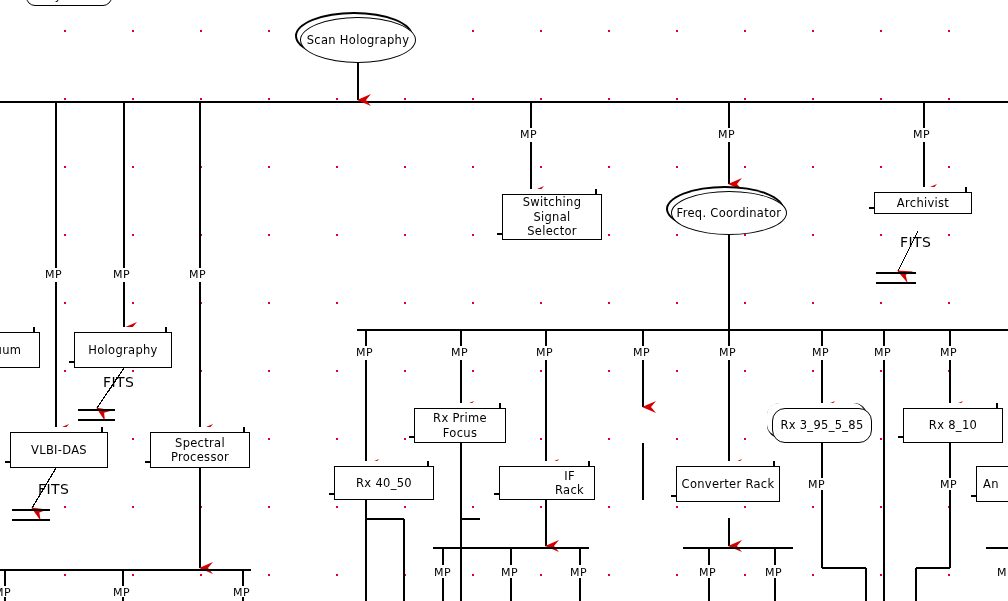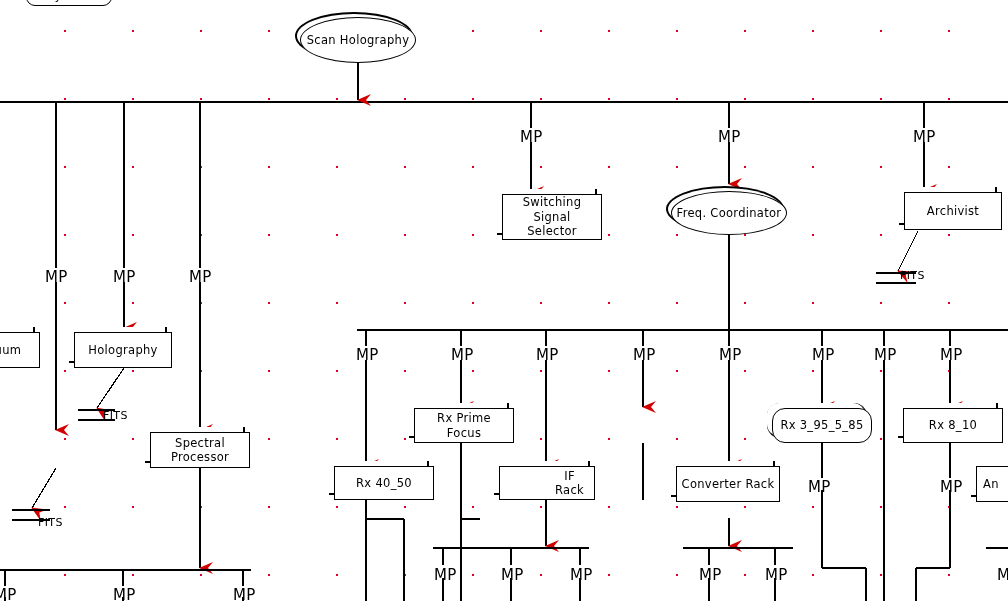--- a/index.html
+++ b/index.html
@@ -51,28 +51,28 @@
     font-size:11.5px;color:#000;text-align:center;
     background:#ffffff;
     border:1px solid #000000;
     border-radius:9px;
     box-sizing:border-box;
     padding-bottom:3px;
   }
 
   .edge-label{
     position:absolute;
-    font-size:15px;
+    font-size:11px;
     color:#000;
     letter-spacing:0.4px;
     z-index:7;
     white-space:nowrap;
     background:transparent;
   }
-  .store-label{font-size:11px;margin-top:35px;}
+  .store-label{font-size:14px;}
 </style>
 </head>
 <body>
 
 <div id="canvas">
 
   <svg id="svgroot" xmlns="http://www.w3.org/2000/svg" viewBox="0 0 1008 601">
     <defs>
       <marker id="redarrow" viewBox="0 0 12 14" refX="6" refY="13" markerWidth="12" markerHeight="14" orient="auto-start-reverse" markerUnits="userSpaceOnUse">
         <path d="M6 14 L0 0 L6 5 L12 0 Z" fill="#d40000"></path>
@@ -203,42 +203,45 @@
   </div>
 
   <div class="ellipse-node" style="left:671px;top:191px;width:116px;height:44px;">
     <span>Freq. Coordinator</span>
   </div>
 
   <div class="node" style="left:482px;top:194px;width:100px;height:46px;margin-left:20px;">
     <span>Switching Signal Selector</span>
   </div>
 
-  <div class="node" style="left:904px;top:192px;width:98px;height:38px;">
+  <div class="node" style="left:874px;top:192px;width:98px;height:22px;">
     <span>Archivist</span>
   </div>
 
   <div class="node" style="left:-40px;top:332px;width:80px;height:36px;">
     <span>tinuum</span>
   </div>
 
   <div class="node" style="left:74px;top:332px;width:98px;height:36px;">
     <span>Holography</span>
   </div>
 
+  <div class="node" style="left:10px;top:432px;width:98px;height:36px;">
+    <span>VLBI-DAS</span>
+  </div>
 
   <div class="node" style="left:150px;top:432px;width:100px;height:36px;">
     <span>Spectral Processor</span>
   </div>
 
   <div class="node" style="left:334px;top:466px;width:100px;height:34px;">
     <span>Rx 40_50</span>
   </div>
 
-  <div class="node" style="left:414px;top:408px;width:100px;height:35px;">
+  <div class="node" style="left:414px;top:408px;width:92px;height:35px;">
     <span>Rx Prime Focus</span>
   </div>
 
   <div class="node" style="left:499px;top:466px;width:96px;height:34px;padding-left:45px;">
     <span>IF Rack</span>
   </div>
 
 
   <div class="node" style="left:676px;top:466px;width:104px;height:36px;">
     <span>Converter Rack</span>

